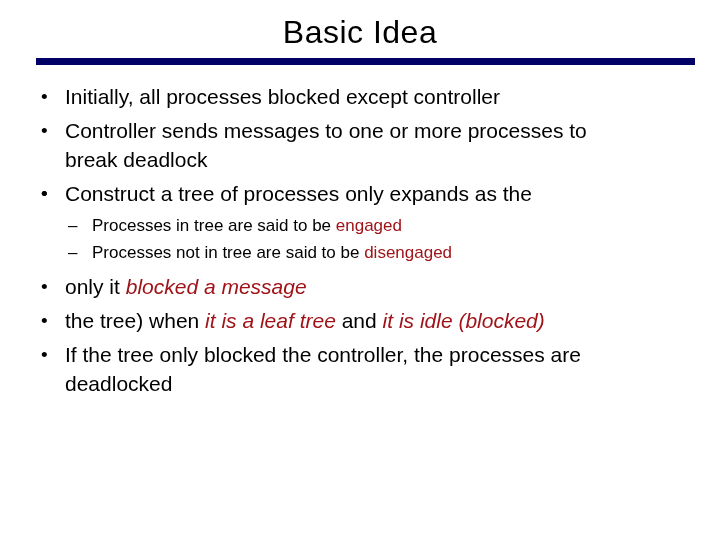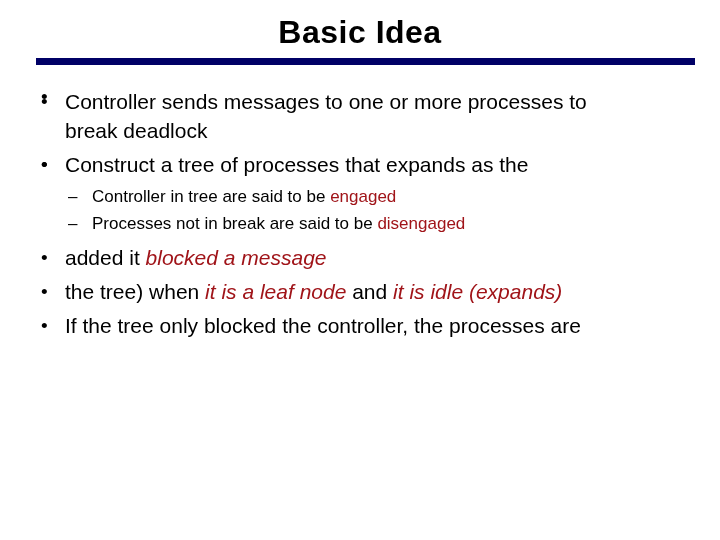--- a/index.html
+++ b/index.html
@@ -17,21 +17,21 @@
     color: var(--body, #000000);
   }
   .title {
     position: absolute;
     top: 16px;
     left: 0;
     width: 100%;
     text-align: center;
     font-size: 32px;
     line-height: 32px;
-    font-weight: bold;
+    font-weight: normal;
     letter-spacing: 0.5px;
     white-space: nowrap;
   }
   .rule {
     position: absolute;
     left: 36px;
     top: 58px;
     width: 659px;
     height: 7px;
     background: var(--rule, #000066);
@@ -72,23 +72,23 @@
   .seg-red { color: var(--red, #a01419); }
   .seg-red-italic { color: var(--red, #a01419); font-style: italic; }
 </style>
 </head>
 <body>
 
 <div class="slide">
   <div class="title">Basic Idea</div>
   <div class="rule"></div>
   <div class="content">
-      <div class="para l1"><div class="line"><span class="marker">•</span></div></div>
+      <div class="para l1"><div class="line"><span class="marker">•</span><span class="seg">Initially, all processes blocked except controller</span></div></div>
       <div class="para l1"><div class="line"><span class="marker">•</span><span class="seg">Controller sends messages to one or more processes to</span></div><div class="line"><span class="seg">break deadlock</span></div></div>
       <div class="para l1"><div class="line"><span class="marker">•</span></div></div>
-      <div class="para l1"><div class="line"><span class="marker">•</span><span class="seg">Construct a tree of processes that expands as the</span></div></div>
-      <div class="para l2"><div class="line"><span class="marker">–</span><span class="seg">Controller in tree are said to be </span><span class="seg-red">engaged</span></div></div>
-      <div class="para l2"><div class="line"><span class="marker">–</span><span class="seg">Processes not in break are said to be </span><span class="seg-red">disengaged</span></div></div>
-      <div class="para l1"><div class="line"><span class="marker">•</span></div><div class="line"><span class="seg">added it </span><span class="seg-red-italic">blocked a message</span></div></div>
-      <div class="para l1"><div class="line"><span class="marker">•</span></div><div class="line"><span class="seg">the tree) when </span><span class="seg-red-italic">it is a leaf node</span><span class="seg"> and </span><span class="seg-red-italic">it is idle (expands)</span></div></div>
-      <div class="para l1"><div class="line"><span class="marker">•</span><span class="seg">If the tree only blocked the controller, the processes are</span></div></div>
+      <div class="para l1"><div class="line"><span class="marker">•</span><span class="seg">Construct a tree of processes only expands as the</span></div></div>
+      <div class="para l2"><div class="line"><span class="marker">–</span><span class="seg">Processes in tree are said to be </span><span class="seg-red">engaged</span></div></div>
+      <div class="para l2"><div class="line"><span class="marker">–</span><span class="seg">Processes not in tree are said to be </span><span class="seg-red">disengaged</span></div></div>
+      <div class="para l1"><div class="line"><span class="marker">•</span></div><div class="line"><span class="seg">only it </span><span class="seg-red-italic">blocked a message</span></div></div>
+      <div class="para l1"><div class="line"><span class="marker">•</span></div><div class="line"><span class="seg">the tree) when </span><span class="seg-red-italic">it is a leaf tree</span><span class="seg"> and </span><span class="seg-red-italic">it is idle (blocked)</span></div></div>
+      <div class="para l1"><div class="line"><span class="marker">•</span><span class="seg">If the tree only blocked the controller, the processes are</span></div><div class="line"><span class="seg">deadlocked</span></div></div>
     </div>
 </div>
 
 </body></html>

